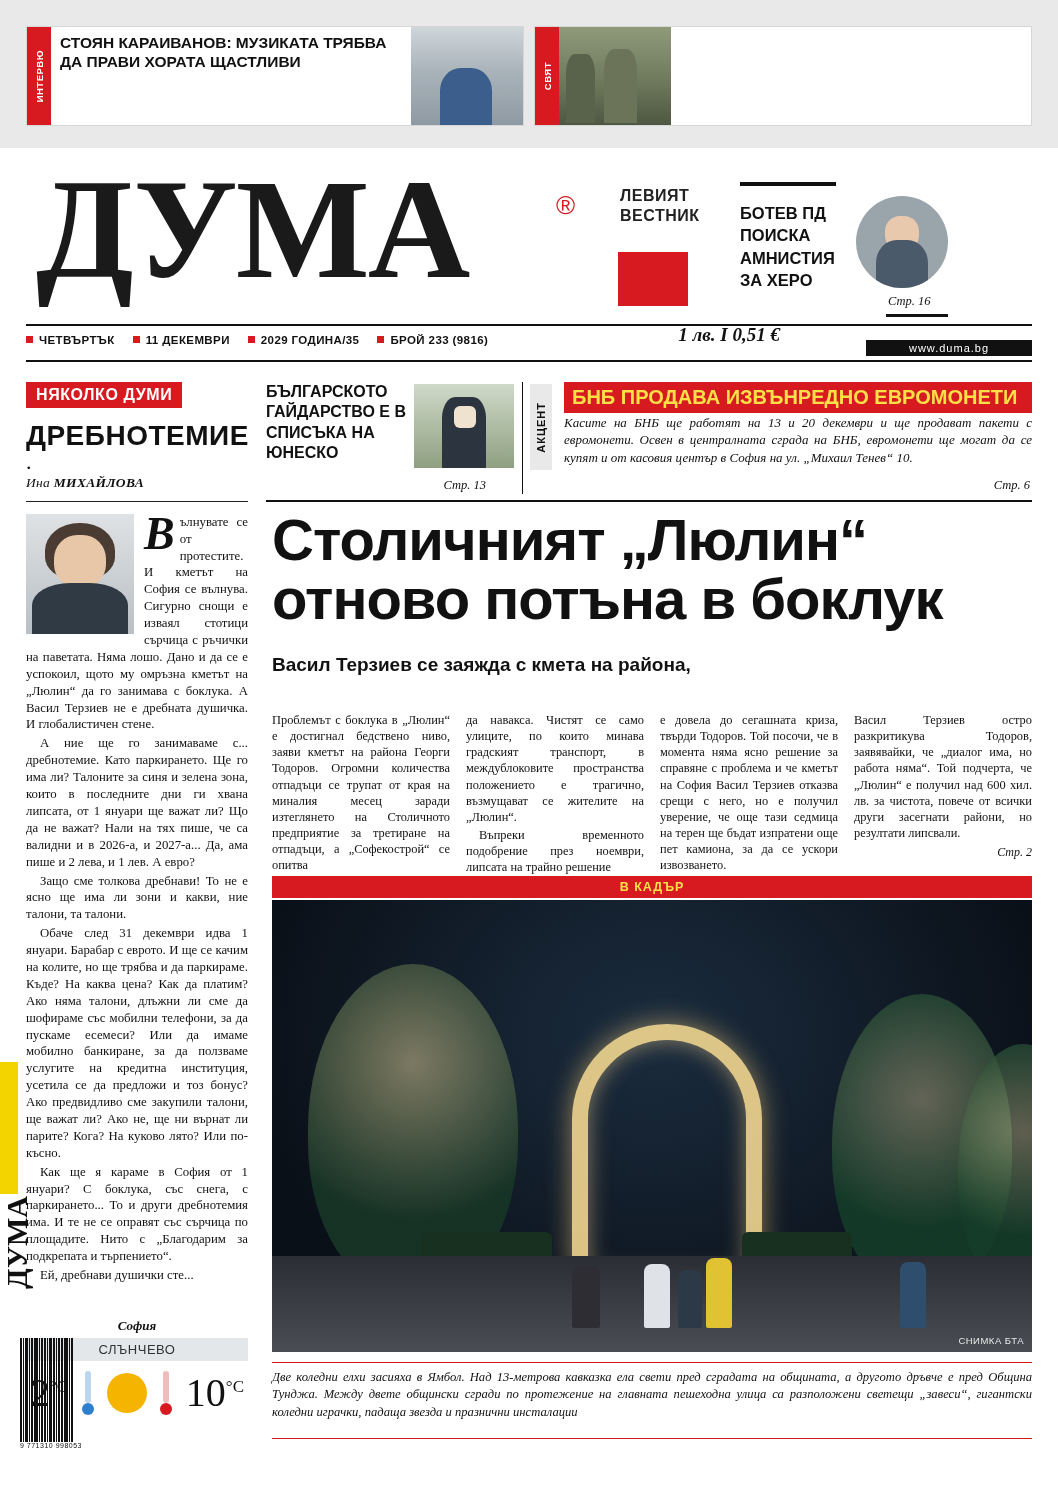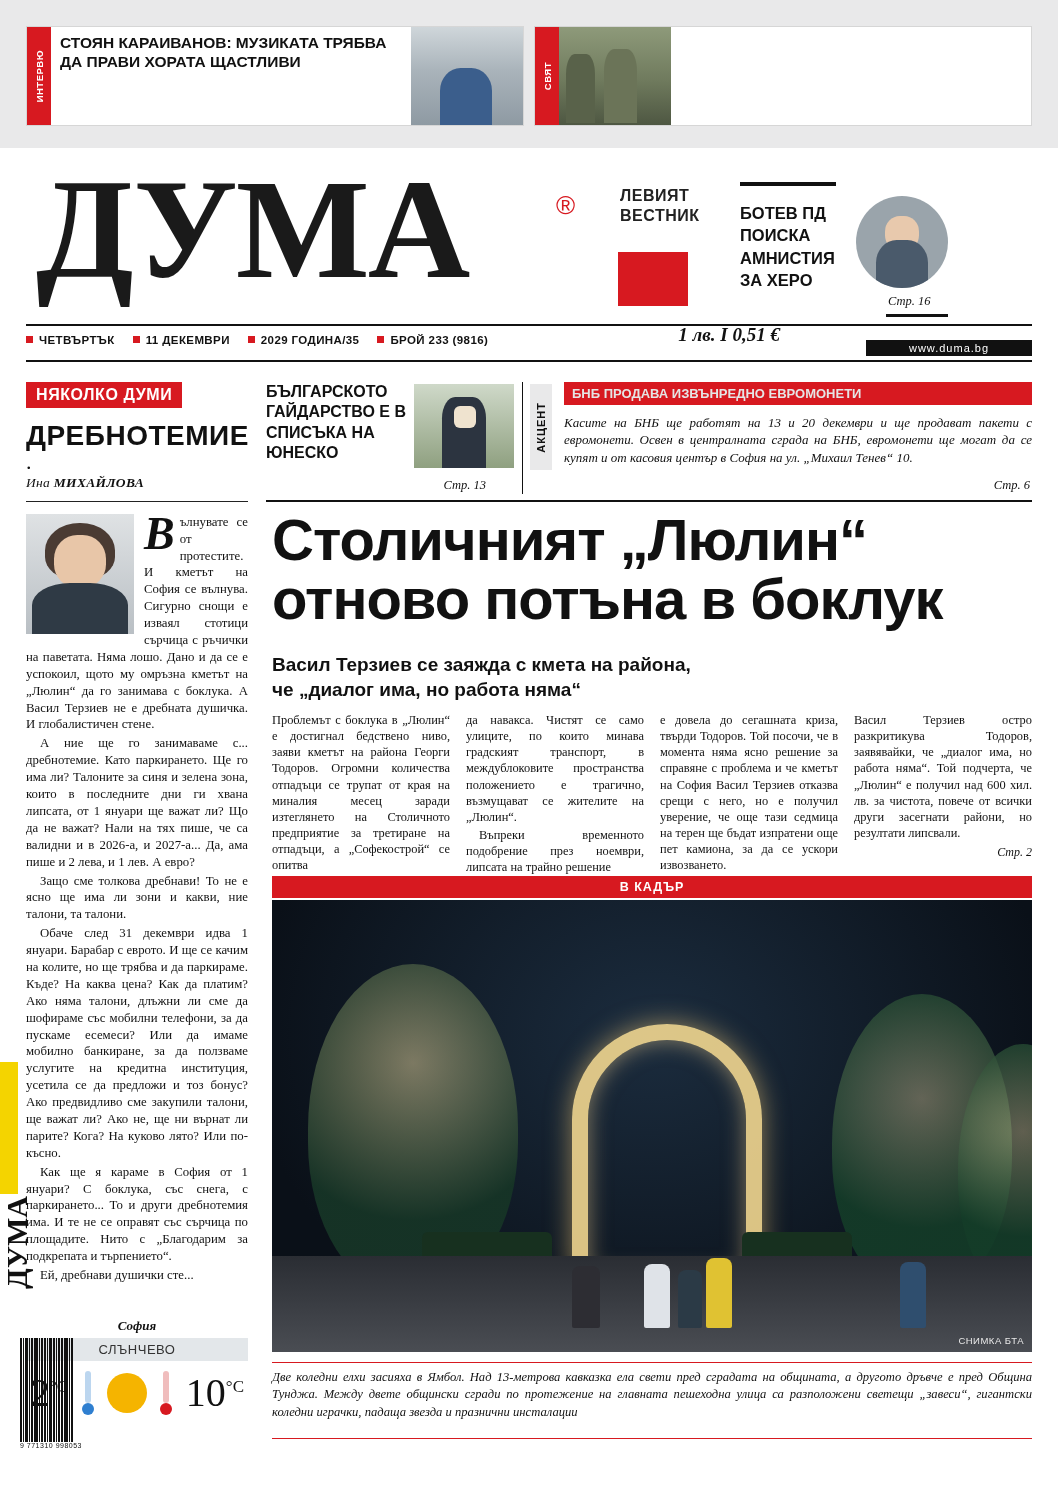--- a/index.html
+++ b/index.html
@@ -194,22 +194,22 @@
   .akcent .tag {
     position:absolute; left:0; top:2px; width: 22px; height: 86px; background:#e9e9ea;
     display:flex; align-items:center; justify-content:center;
   }
   .akcent .tag span {
     writing-mode: vertical-rl; transform: rotate(180deg);
     font-family:"Liberation Sans",sans-serif; font-size:11px; font-weight:bold; letter-spacing:1px;
   }
   .akcent .hl {
     position:absolute; left: 34px; top: 0; width: 468px;
-    background:#d71920; color:#e5e5e5; font-family:"Liberation Sans",sans-serif;
-    font-weight:bold; font-size: 13px; padding: 4px 8px; text-transform: uppercase;
+    background:#d71920; color:#fde047; font-family:"Liberation Sans",sans-serif;
+    font-weight:bold; font-size: 20px; padding: 4px 8px; text-transform: uppercase;
   }
   .akcent .lead {
     position:absolute; left: 34px; top: 32px; width: 468px;
     font-style:italic; font-size: 13px; line-height: 1.34; text-align: justify;
   }
   .akcent .pg { position:absolute; right: 2px; top: 96px; font-style:italic; font-size:12.5px; }
 
   .rule-mid { position:absolute; left: 266px; top: 500px; width: 766px; height: 2px; background:#111; }
 
   
@@ -232,21 +232,21 @@
   .cols4 .c {
     width: 178px; font-size: 12.4px; line-height: 1.3; text-align: justify;
   }
   .cols4 .c p { margin: 0 0 2px; text-indent: 13px; }
   .cols4 .c p.first { text-indent: 0; }
   .cols4 .pg { font-style:italic; font-size:12px; text-align:right; margin-top:4px; }
 
   
   .kadr {
     position:absolute; left: 272px; top: 876px; width: 760px; height: 22px;
-    background:#d71920; color:#ffffff; text-align:center;
+    background:#d71920; color:#fde047; text-align:center;
     font-family:"Liberation Sans",sans-serif; font-weight:bold; font-size:12.5px;
     letter-spacing:1px; line-height:22px;
   }
   .mainphoto {
     position:absolute; left: 272px; top: 900px; width: 760px; height: 452px;
     overflow:hidden; background: #0b1420;
   }
   .mp-sky { position:absolute; inset:0; background: radial-gradient(ellipse at 50% 30%, #1b2c3e 0%, #0a1018 75%); }
   .tree {
     position:absolute; bottom: 58px; border-radius: 50% 50% 46% 46%;
@@ -434,21 +434,20 @@
 </div>
 
 <div class="rule-mid"></div>
 
 <div class="main-head">
   <div>Столичният „Люлин“</div>
   <div>отново потъна в боклук</div>
 </div>
 <div class="main-sub">
   <div>Васил Терзиев се заяжда с кмета на района,</div>
-  <div>че „диалог има, но работа няма“</div>
 </div>
 
 <div class="cols4">
   <div class="c">
     <p class="first">Проблемът с боклука в „Люлин“ е достигнал бедствено ниво, заяви кметът на района Георги Тодоров. Огромни количества отпадъци се трупат от края на миналия месец заради изтеглянето на Столичното предприятие за третиране на отпадъци, а „Софекострой“ се опитва</p>
   </div>
   <div class="c">
     <p class="first">да навакса. Чистят се само улиците, по които минава градският транспорт, в междублоковите пространства положението е трагично, възмущават се жителите на „Люлин“.</p>
     <p>Въпреки временното подобрение през ноември, липсата на трайно решение</p>
   </div>

